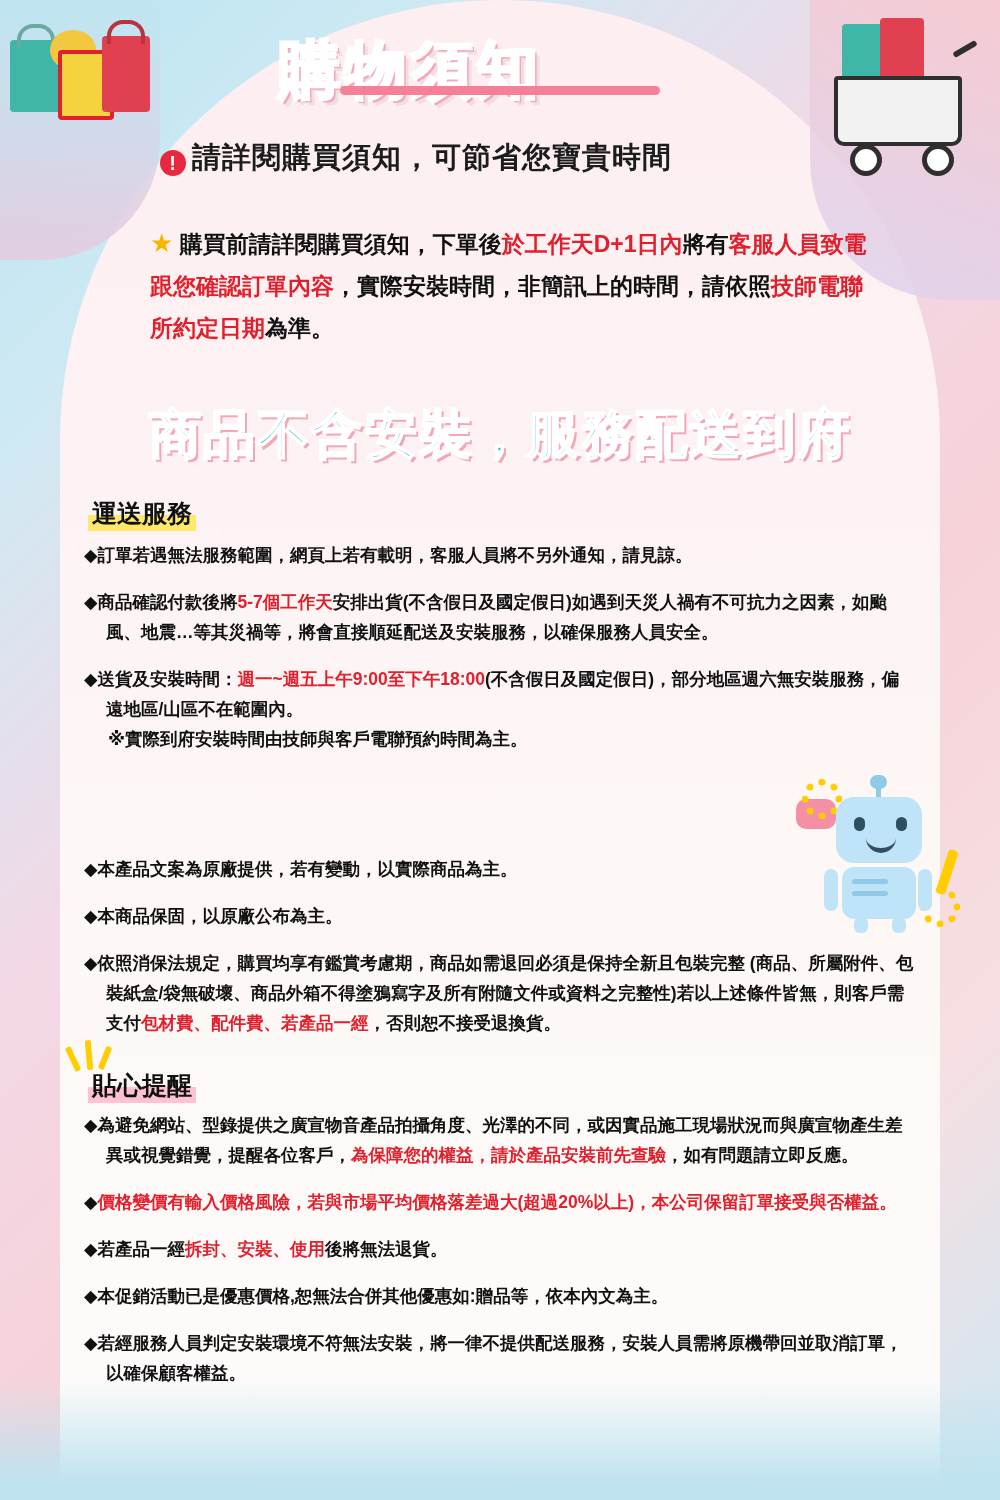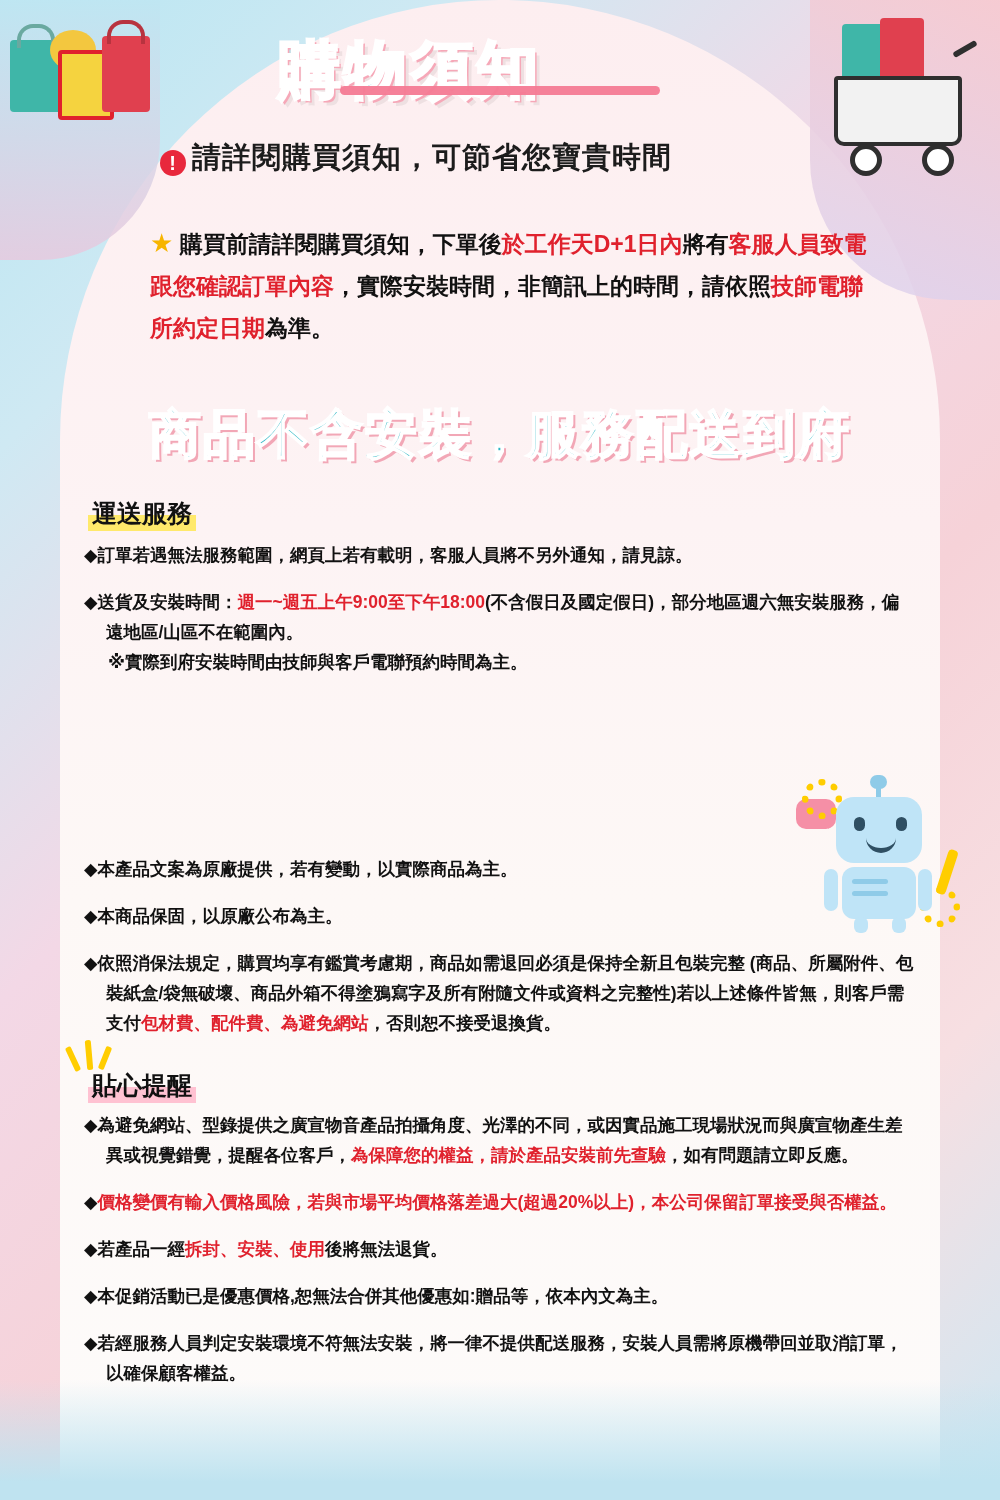--- a/index.html
+++ b/index.html
@@ -148,20 +148,21 @@
   <div class="intro">
     <span class="star">★</span>
     <span>購買前請詳閱購買須知，下單後</span><span class="red">於工作天D+1日內</span><span>將有</span><span class="red">客服人員致電跟您確認訂單內容</span><span>，實際安裝時間，非簡訊上的時間，請依照</span><span class="red">技師電聯所約定日期</span><span>為準。</span>
   </div>
 
   <div class="banner">商品不含安裝，服務配送到府</div>
 
   <div class="section-head hl-yellow" style="left:88px;top:496px;">運送服務</div>
   <div class="bullets" style="left:84px;top:540px;">
     <div class="b"><span class="dia">◆</span><span>訂單若遇無法服務範圍，網頁上若有載明，客服人員將不另外通知，請見諒。</span></div>
+    <div class="b"><span class="dia">◆</span><span>商品確認付款後將</span><span class="red">5-7個工作天</span><span>安排出貨(不含假日及國定假日)如遇到天災人禍有不可抗力之因素，如颱風、地震…等其災禍等，將會直接順延配送及安裝服務，以確保服務人員安全。</span></div>
     <div class="b"><span class="dia">◆</span><span>送貨及安裝時間：</span><span class="red">週一~週五上午9:00至下午18:00</span><span>(不含假日及國定假日)，部分地區週六無安裝服務，偏遠地區/山區不在範圍內。</span>
       <span class="note">※實際到府安裝時間由技師與客戶電聯預約時間為主。</span>
     </div>
   </div>
 
   <div class="robot">
     <div class="bubble"></div>
     <div class="gear" style="left:6px;top:4px;"></div>
     <div class="gear" style="right:6px;top:112px;"></div>
     <div class="r-ant-b"></div>
@@ -176,21 +177,21 @@
     <div class="r-arm" style="left:28px;top:94px;"></div>
     <div class="r-arm" style="left:122px;top:94px;"></div>
     <div class="r-leg" style="left:58px;"></div>
     <div class="r-leg" style="left:96px;"></div>
     <div class="wrench"></div>
   </div>
 
   <div class="bullets" style="left:84px;top:854px;">
     <div class="b"><span class="dia">◆</span><span>本產品文案為原廠提供，若有變動，以實際商品為主。</span></div>
     <div class="b"><span class="dia">◆</span><span>本商品保固，以原廠公布為主。</span></div>
-    <div class="b"><span class="dia">◆</span><span>依照消保法規定，購買均享有鑑賞考慮期，商品如需退回必須是保持全新且包裝完整 (商品、所屬附件、包裝紙盒/袋無破壞、商品外箱不得塗鴉寫字及所有附隨文件或資料之完整性)若以上述條件皆無，則客戶需支付</span><span class="red">包材費、配件費、為避免網站</span><span>，否則恕不接受退換貨。</span></div>
+    <div class="b"><span class="dia">◆</span><span>依照消保法規定，購買均享有鑑賞考慮期，商品如需退回必須是保持全新且包裝完整 (商品、所屬附件、包裝紙盒/袋無破壞、商品外箱不得塗鴉寫字及所有附隨文件或資料之完整性)若以上述條件皆無，則客戶需支付</span><span class="red">包材費、配件費、若產品一經</span><span>，否則恕不接受退換貨。</span></div>
   </div>
 
   <div class="spark">
       <i class="s1"></i>
       <i class="s2"></i>
       <i class="s3"></i>
     </div>
 
   <div class="section-head hl-pink" style="left:88px;top:1068px;">貼心提醒</div>
   <div class="bullets" style="left:84px;top:1110px;">

